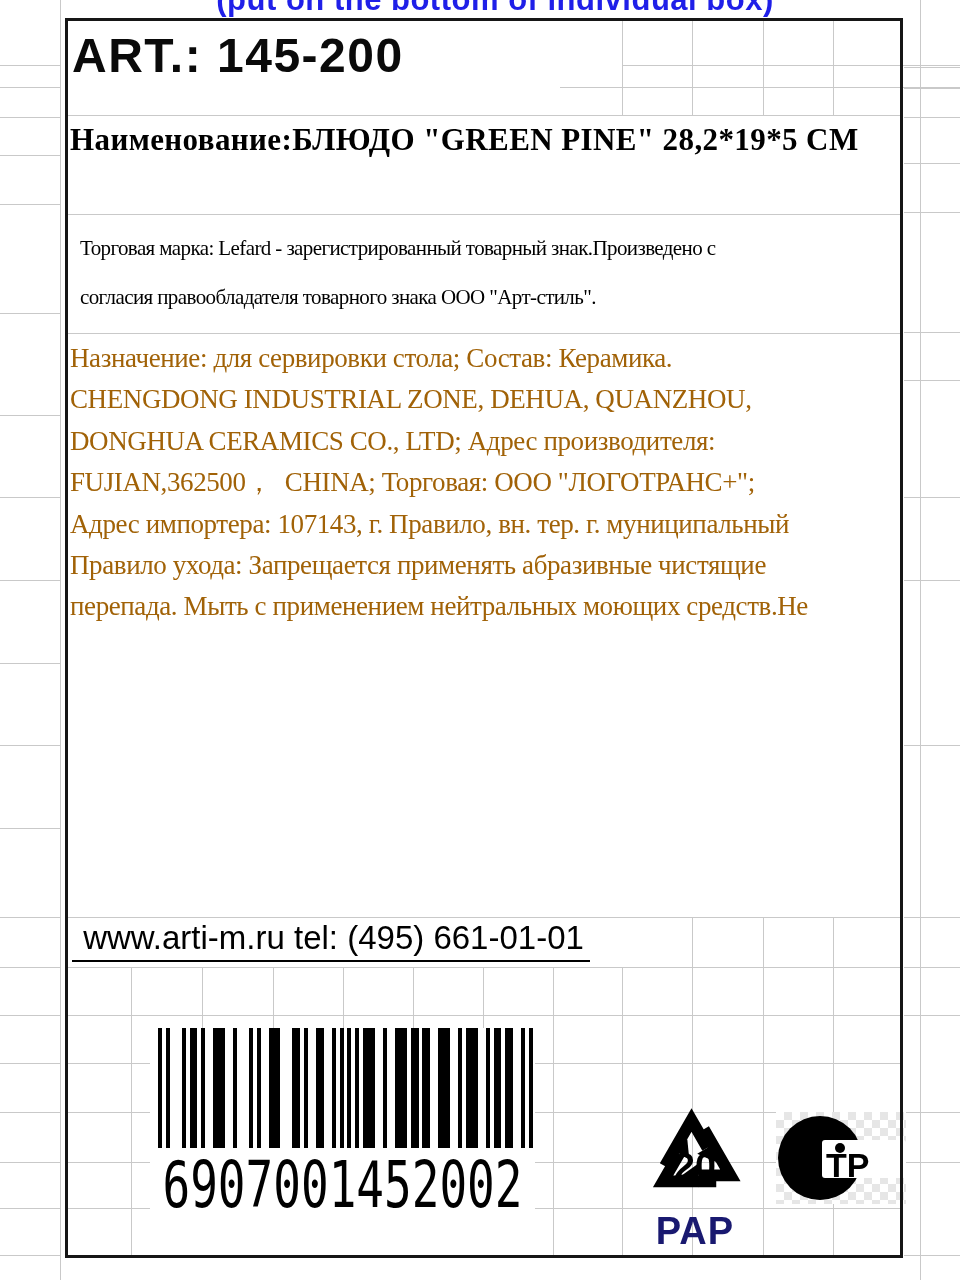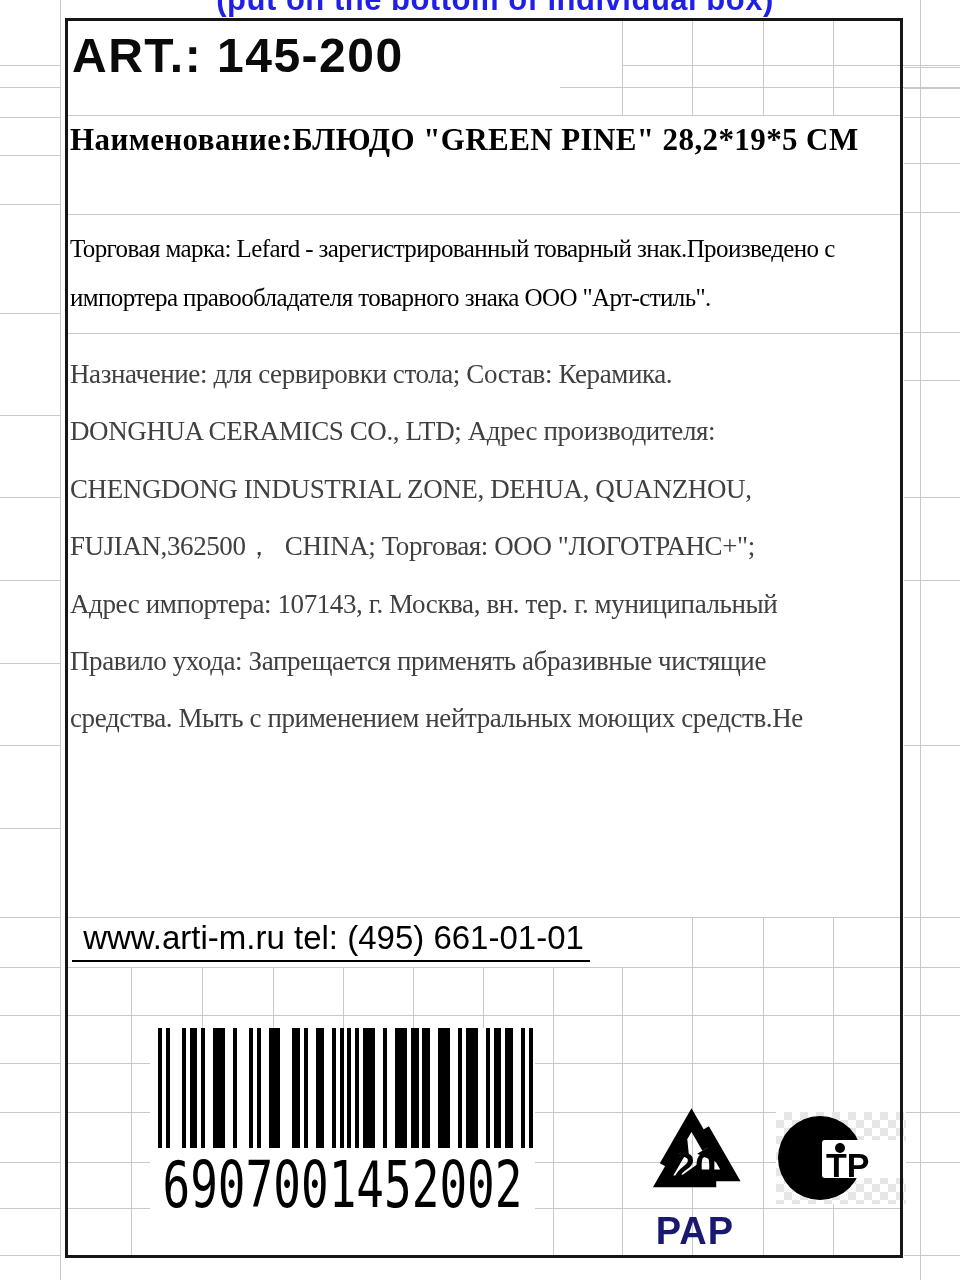--- a/index.html
+++ b/index.html
@@ -24,23 +24,23 @@
   }
   #art-number{
     left:72px;top:28px;z-index:4;font-family:"Liberation Sans",sans-serif;
     font-weight:bold;font-size:48px;color:#0a0a0a;letter-spacing:1.5px;white-space:pre;
   }
   #product-name{
     left:70px;top:122px;width:835px;z-index:4;font-weight:bold;
     font-size:31px;letter-spacing:.4px;color:#000;white-space:pre;
   }
   #trademark-block{left:70px;top:224px;width:840px;z-index:4;}
-  #trademark-block .tline{font-size:25px;letter-spacing:-.6px;line-height:49px;white-space:pre;color:#000;}
+  #trademark-block .tline{font-size:21px;letter-spacing:-.6px;line-height:49px;white-space:pre;color:#000;margin-left:10px;}
   #details-block{left:70px;top:338px;width:840px;z-index:4;}
-  #details-block .dline{font-size:27px;letter-spacing:-.4px;line-height:41.4px;white-space:pre;color:#404040;margin-top:16px;}
+  #details-block .dline{font-size:27px;letter-spacing:-.4px;line-height:41.4px;white-space:pre;color:#a16207;}
   #website-line{
     left:72px;top:919px;z-index:4;font-family:"Liberation Sans",sans-serif;
     font-size:33px;color:#000;white-space:pre;
     border-bottom:2px solid #000;padding:0 6px 3px 2px;
   }
   
   #barcode-block{left:150px;top:1028px;width:385px;height:230px;background:#fff;z-index:2;}
   #barcode-svg{position:absolute;left:8px;top:0;}
   #barcode-digits{
     position:absolute;top:124px;left:0;width:100%;text-align:center;
@@ -141,31 +141,31 @@
 <div class="abs" id="label-frame"></div>
 
 <div class="abs" id="top-note">(put on the bottom of individual box)</div>
 
 <div class="abs" id="art-number">ART.: 145-200</div>
 
 <div class="abs" id="product-name">Наименование:БЛЮДО "GREEN PINE" 28,2*19*5 СМ</div>
 
 <div class="abs" id="trademark-block">
   <div class="tline">Торговая марка: Lefard - зарегистрированный товарный знак.Произведено с</div>
-  <div class="tline">импортера правообладателя товарного знака ООО "Арт-стиль".</div>
+  <div class="tline">согласия правообладателя товарного знака ООО "Арт-стиль".</div>
 </div>
 
 <div class="abs" id="details-block">
   <div class="dline">Назначение: для сервировки стола; Состав: Керамика.</div>
+  <div class="dline">CHENGDONG INDUSTRIAL ZONE, DEHUA, QUANZHOU,</div>
   <div class="dline">DONGHUA CERAMICS CO., LTD; Адрес производителя:</div>
-  <div class="dline">CHENGDONG INDUSTRIAL ZONE, DEHUA, QUANZHOU,</div>
   <div class="dline">FUJIAN,362500，  CHINA; Торговая: ООО "ЛОГОТРАНС+";</div>
-  <div class="dline">Адрес импортера: 107143, г. Москва, вн. тер. г. муниципальный</div>
+  <div class="dline">Адрес импортера: 107143, г. Правило, вн. тер. г. муниципальный</div>
   <div class="dline">Правило ухода: Запрещается применять абразивные чистящие</div>
-  <div class="dline">средства. Мыть с применением нейтральных моющих средств.Не</div>
+  <div class="dline">перепада. Мыть с применением нейтральных моющих средств.Не</div>
 </div>
 
 <div class="abs" id="website-line"> www.arti-m.ru tel: (495) 661-01-01</div>
 
 <div class="abs" id="barcode-block">
   <svg id="barcode-svg" width="375" height="120" viewBox="0 0 375 120" shape-rendering="crispEdges">
       <rect x="0.00" y="0" width="3.95" height="120" fill="#000"></rect>
       <rect x="7.89" y="0" width="3.95" height="120" fill="#000"></rect>
       <rect x="23.68" y="0" width="3.95" height="120" fill="#000"></rect>
       <rect x="31.58" y="0" width="7.89" height="120" fill="#000"></rect>

